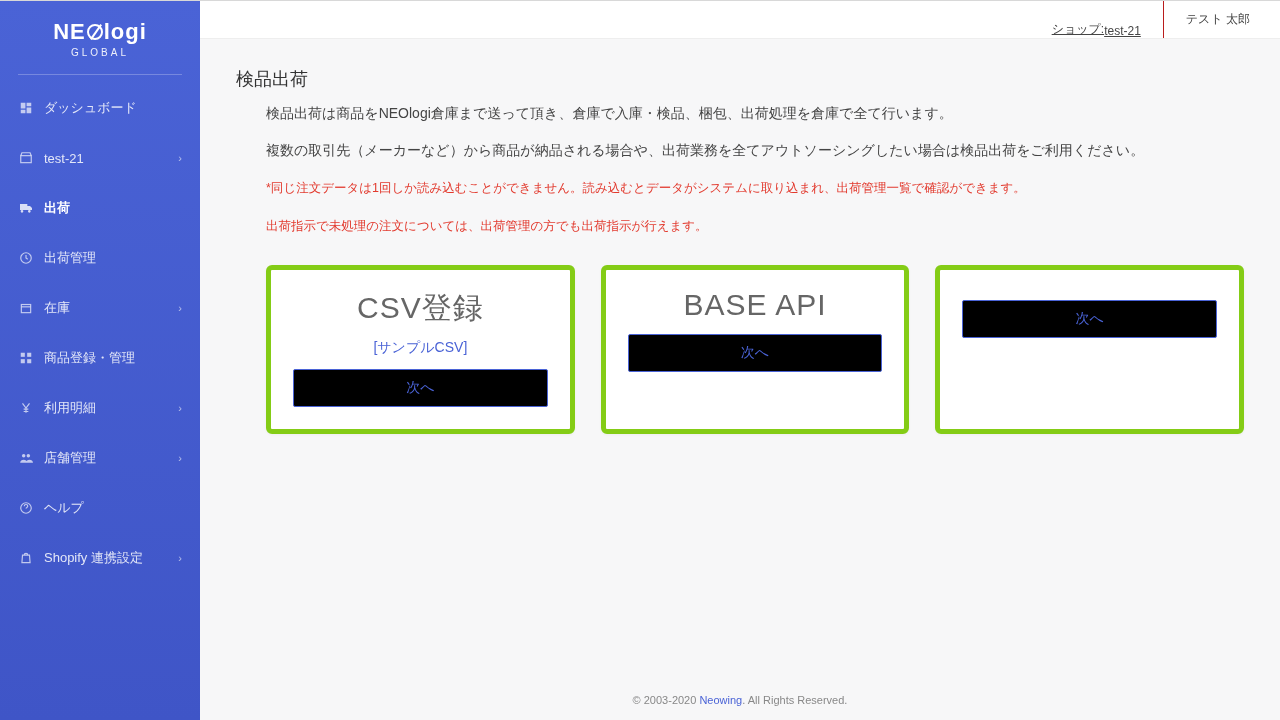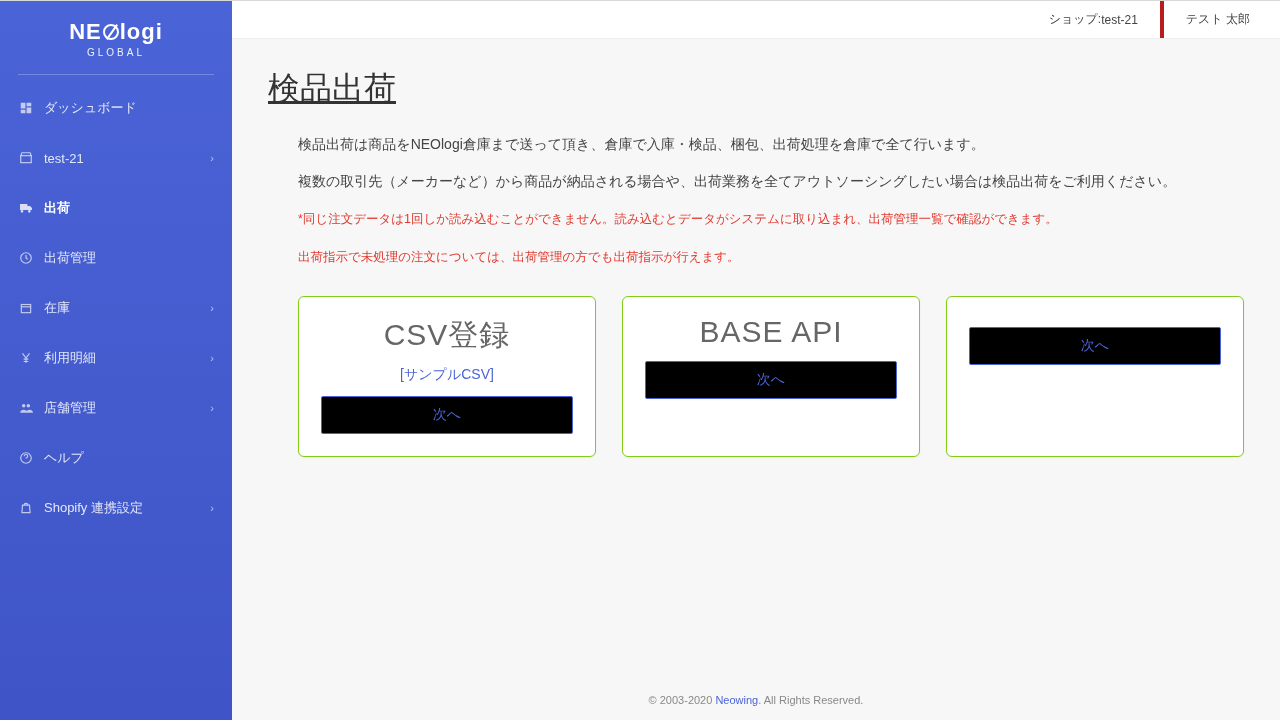--- a/index.html
+++ b/index.html
@@ -1,46 +1,46 @@
 <!DOCTYPE html>
 <html><head>
 <meta charset="utf-8">
 <style>
 * { margin:0; padding:0; box-sizing:border-box; font-family:"Hiragino Sans","Yu Gothic",sans-serif; }
 body { width:1280px; height:720px; background:#fff; overflow:hidden; }
 .app { display:flex; width:100%; height:100%; border-top:1px solid #d8d8d8; }
 
 
-.sidebar { width:232px; background:linear-gradient(180deg,#4a63d6 0%,#3f55c7 100%); color:#fff; display:flex; flex-direction:column; padding-top:10px; }
+.sidebar { width:200px; background:linear-gradient(180deg,#4a63d6 0%,#3f55c7 100%); color:#fff; display:flex; flex-direction:column; padding-top:10px; }
 .logo { text-align:center; padding:8px 0 10px; }
 .logo-main { font-size:22px; font-weight:600; letter-spacing:1px; }
 .logo-slash { display:inline-block; width:16px; height:16px; border:2px solid #fff; border-radius:50%; position:relative; top:1px; margin:0 1px; }
 .logo-slash::after { content:""; position:absolute; width:2px; height:18px; background:#fff; transform:rotate(35deg); top:-3px; left:6px; }
 .logo-sub { font-size:10px; letter-spacing:3px; margin-top:2px; opacity:.9; }
 .logo-divider { height:1px; background:rgba(255,255,255,.25); margin:6px 18px 8px; }
 .nav { list-style:none; }
 .nav-item { display:flex; align-items:center; padding:0 18px; height:50px; font-size:13px; color:rgba(255,255,255,.85); cursor:pointer; }
 .nav-item.active { color:#fff; font-weight:700; }
 .nav-item .ic { width:16px; height:16px; margin-right:10px; opacity:.8; display:inline-flex; align-items:center; justify-content:center; }
 .nav-item .chev { margin-left:auto; font-size:11px; opacity:.7; }
 
 
 .main { flex:1; background:#f7f7f8; display:flex; flex-direction:column; position:relative; }
 .topbar { height:38px; background:#fff; display:flex; align-items:center; justify-content:flex-end; padding:0 30px; font-size:12px; color:#444; border-bottom:1px solid #eee; }
-.top-shop { padding:0 22px; border-right:4px solid #b91c1c; height:100%; display:flex; align-items:center; }
+.top-shop { padding:0 22px; border-right:1px solid #b91c1c; height:100%; display:flex; align-items:flex-end;text-decoration:underline; }
 .top-user { padding-left:22px; }
 
 .content { padding:28px 36px 20px; flex:1; overflow:auto; }
-.page-title { font-size:32px; color:#333; font-weight:500; margin-bottom:20px;text-decoration:underline; }
+.page-title { font-size:18px; color:#333; font-weight:500; margin-bottom:9px; }
 .desc { font-size:14px; color:#444; line-height:1.9; padding-left:30px; margin-bottom:10px; }
 .warn { font-size:12.5px; color:#e23a2e; padding-left:30px; line-height:1.9; margin-top:14px; font-weight:500; }
 .warn + .warn { margin-top:14px; }
 
 .cards { display:flex; gap:26px; margin-top:26px; padding-left:30px; }
-.card { flex:1; background:#fff; border:1px solid #84cc16; border-radius:6px; padding:18px 22px 22px; box-shadow:0 1px 3px rgba(0,0,0,.04); }
+.card { flex:1; background:#fff; border:5px solid #84cc16; border-radius:6px; padding:18px 22px 22px; box-shadow:0 1px 3px rgba(0,0,0,.04); }
 .card-title { font-size:30px; color:#666; text-align:center; font-weight:400; letter-spacing:1px; }
 .sample { text-align:center; font-size:14px; color:#4a63d6; margin-top:10px; cursor:pointer; }
 .card-btn { width:100%; height:38px; border:1.5px solid #4a63d6; background:#000000; color:#4a63d6; font-size:14px; border-radius:2px; margin-top:12px; cursor:pointer; }
 
 .footer { text-align:center; font-size:11px; color:#888; padding:14px 0; }
 .footer a { color:#4a63d6; text-decoration:none; }
 </style>
 </head>
 <body>
 
@@ -90,20 +90,31 @@
         </li>
         <li class="nav-item">
           <span class="ic">
             <svg viewBox="0 0 24 24" width="14" height="14" fill="none" stroke="currentColor" stroke-width="2">
               <rect x="4" y="6" width="16" height="14"></rect>
               <path d="M4 10h16"></path>
             </svg>
           </span>
           <span>在庫</span>
           <span class="chev">›</span>
+        </li>
+        <li class="nav-item">
+          <span class="ic">
+            <svg viewBox="0 0 24 24" width="14" height="14" fill="currentColor">
+              <rect x="3" y="3" width="7" height="7"></rect>
+              <rect x="14" y="3" width="7" height="7"></rect>
+              <rect x="3" y="14" width="7" height="7"></rect>
+              <rect x="14" y="14" width="7" height="7"></rect>
+            </svg>
+          </span>
+          <span>商品登録・管理</span>
         </li>
         <li class="nav-item">
           <span class="ic">
             <svg viewBox="0 0 24 24" width="14" height="14" fill="none" stroke="currentColor" stroke-width="2">
               <path d="M6 4l6 8 6-8M12 12v8M8 14h8M8 18h8"></path>
             </svg>
           </span>
           <span>利用明細</span>
           <span class="chev">›</span>
         </li>

